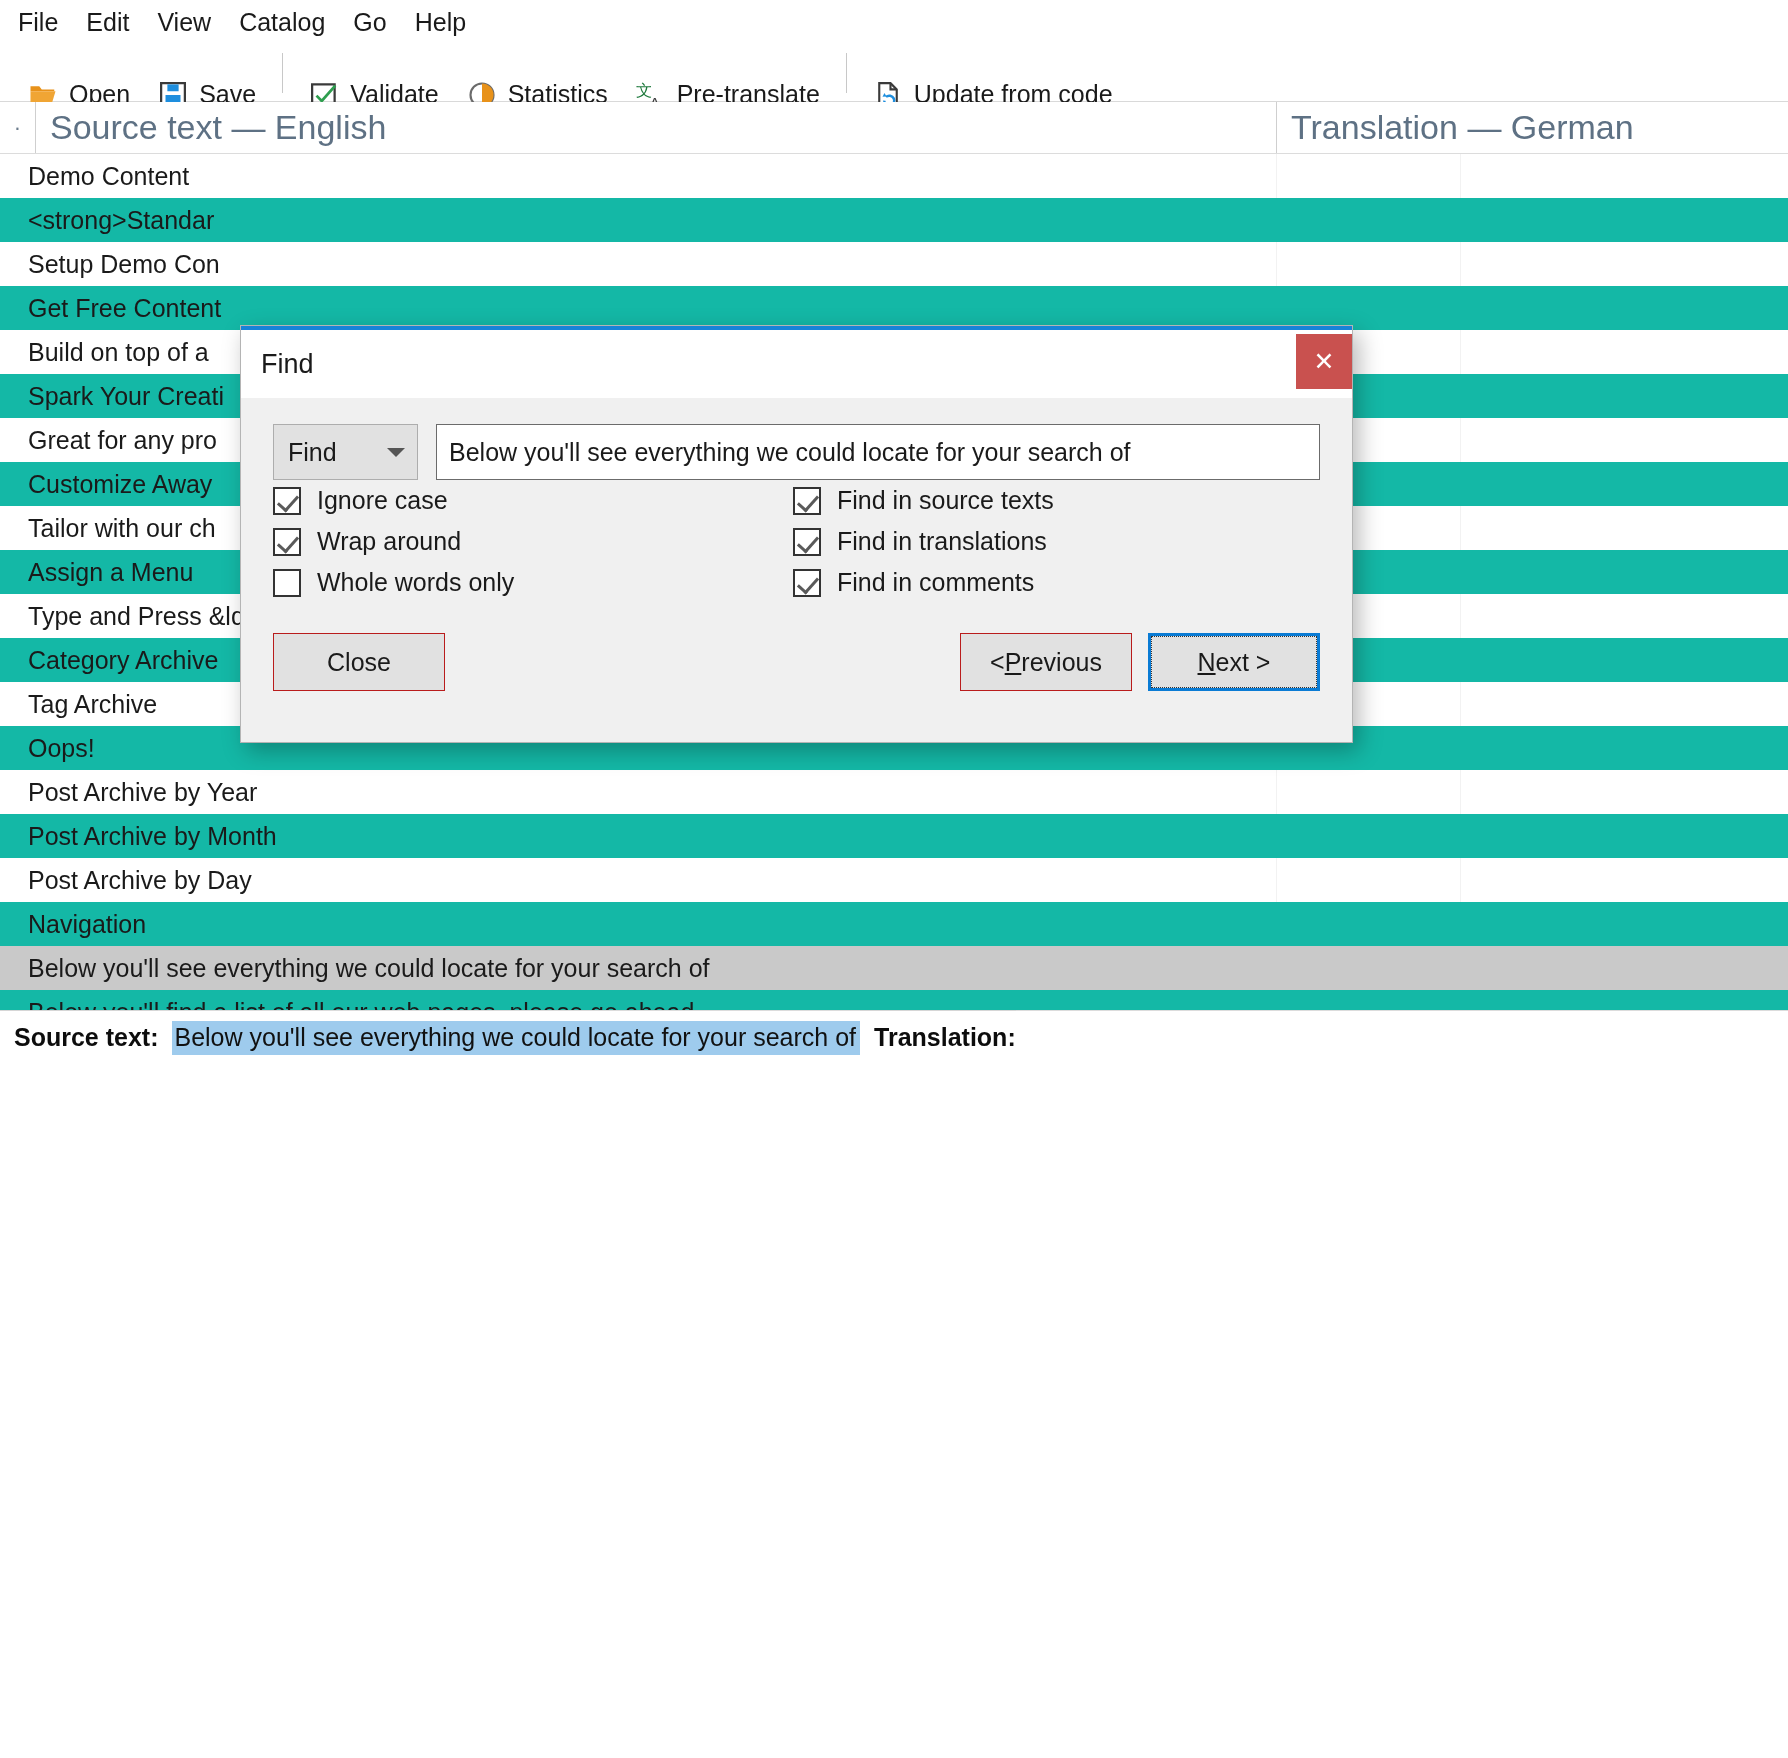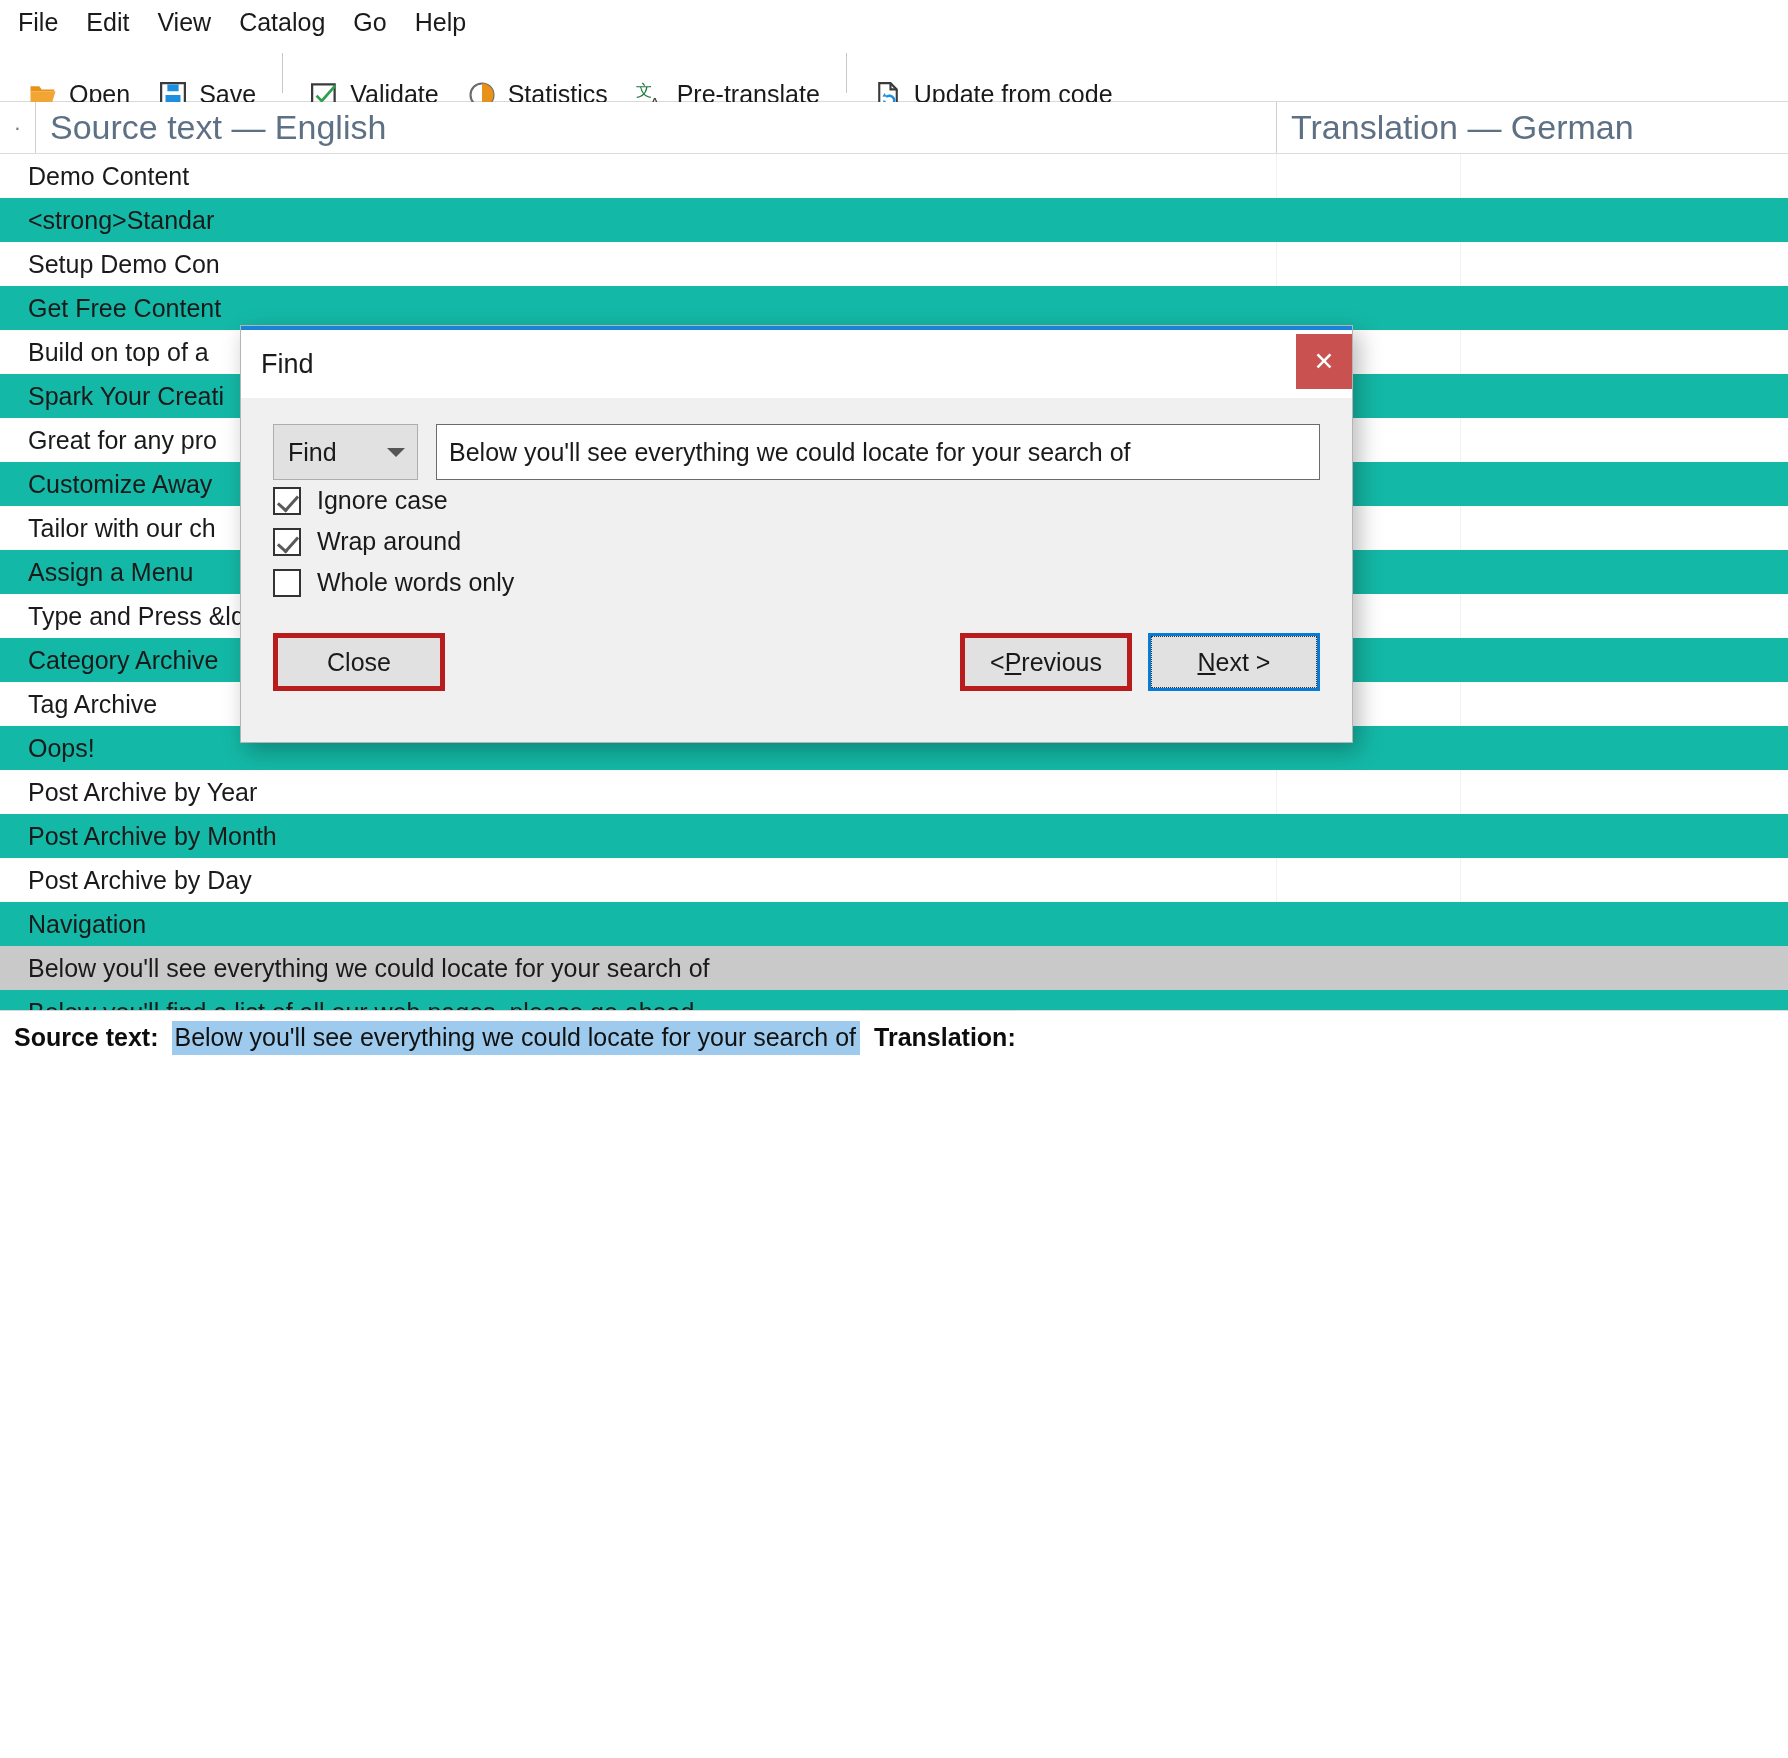--- a/index.html
+++ b/index.html
@@ -233,21 +233,21 @@
     transform: rotate(42deg);
   }
 
   #btn-row {
     display: flex;
     align-items: center;
     margin-top: 30px;
   }
   .btn {
     background: #e1e1e1;
-    border: 5px solid #b91c1c;
+    border: 1px solid #b91c1c;
     height: 58px;
     font-size: 25px;
     color: #1a1a1a;
     display: flex; align-items: center; justify-content: center;
     cursor: default;
     font-family: "Liberation Sans", sans-serif;
   }
   #btn-close { width: 172px; }
   #btn-prev  { width: 172px; margin-left: auto; }
   #btn-next-wrap {
@@ -443,20 +443,34 @@
           <div class="cb-line">
             <span class="cb-box on"></span>
             <span>Wrap around</span>
           </div>
           <div class="cb-line">
             <span class="cb-box"></span>
             <span>Whole words only</span>
           </div>
         </div>
 
+        <div id="checks-right">
+          <div class="cb-line">
+            <span class="cb-box on"></span>
+            <span>Find in source texts</span>
+          </div>
+          <div class="cb-line">
+            <span class="cb-box on"></span>
+            <span>Find in translations</span>
+          </div>
+          <div class="cb-line">
+            <span class="cb-box on"></span>
+            <span>Find in comments</span>
+          </div>
+        </div>
       </div>
 
       <div id="btn-row">
         <div class="btn" id="btn-close">Close</div>
 
         <div class="btn" id="btn-prev">
           <span>&lt; </span>
             <span class="akey">P</span>
             <span>revious</span>
         </div>

